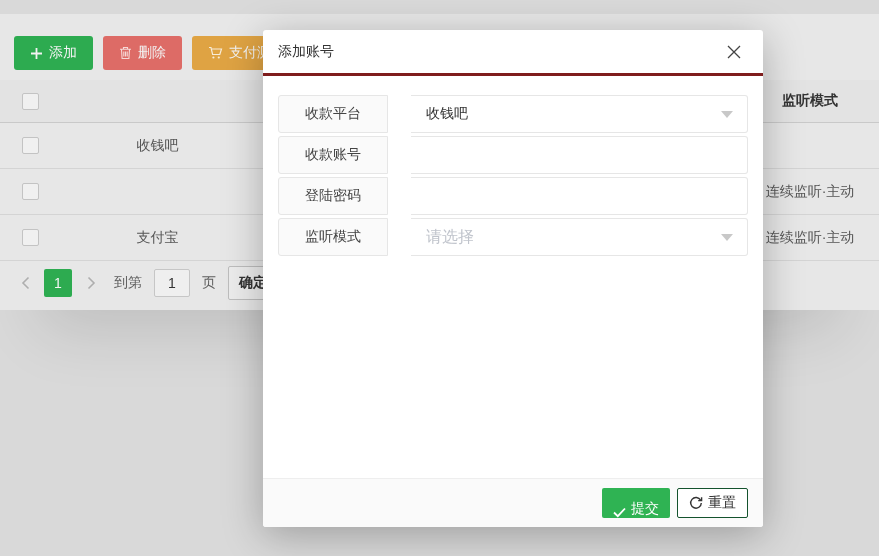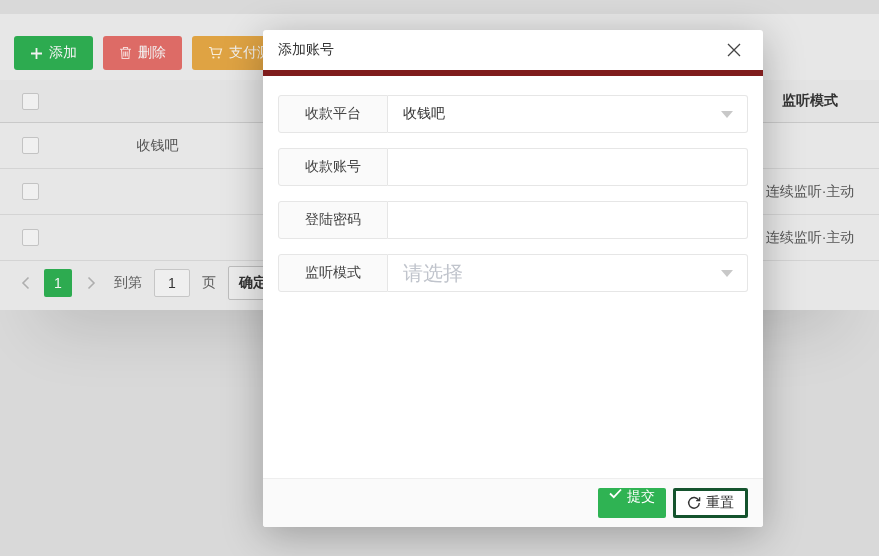--- a/index.html
+++ b/index.html
@@ -58,59 +58,59 @@
   }
 
   
   .modal {
     position:absolute; left:263px; top:30px; width:500px; height:497px;
     background:#ffffff; border-radius:3px;
     box-shadow:0 8px 40px rgba(0,0,0,0.28);
   }
   .modal-header {
     height:46px; display:flex; align-items:center; justify-content:space-between;
-    padding:0 18px 0 15px; border-bottom:6px solid #7f1d1d;
+    padding:0 18px 0 15px; border-bottom:3px solid #7f1d1d;
   }
   .modal-title { font-size:14px; color:#333; }
   .modal-close { background:none; border:none; cursor:pointer; display:flex; padding:4px; }
   .modal-body { padding:19px 15px 0 15px; }
-  .field-row { display:flex; height:38px; margin-bottom:15px; }
+  .field-row { display:flex; height:38px; margin-bottom:3px;gap:23px; }
   .field-label {
     width:110px; background:#fafafa; border:1px solid #e6e6e6;
     display:flex; align-items:center; justify-content:center;
     color:#444; font-size:14px; border-radius:3px 0 0 3px;
   }
   .field-control {
     flex:1; border:1px solid #e6e6e6; border-left:none; background:#fff;
     display:flex; align-items:center; position:relative; border-radius:0 3px 3px 0;
   }
   .field-control .value { padding-left:15px; color:#333; font-size:14px; }
-  .field-control .placeholder { padding-left:15px; color:#c0c4cc; font-size:20px;text-align:center; }
+  .field-control .placeholder { padding-left:15px; color:#c0c4cc; font-size:16px;text-align:center; }
   .field-control input {
     width:100%; height:100%; border:none; outline:none; background:transparent;
     padding-left:15px; font-size:14px; font-family:inherit; color:#333;
   }
   .dd-arrow {
     position:absolute; right:14px; top:50%; margin-top:-3px;
     width:0; height:0; border-left:6px solid transparent; border-right:6px solid transparent;
     border-top:7px solid #c8c8c8;
   }
   .modal-footer {
     position:absolute; left:0; right:0; bottom:0; height:49px;
     background:#fafafa; border-top:1px solid #eeeeee; border-radius:0 0 3px 3px;
     display:flex; align-items:center; justify-content:flex-end; gap:7px; padding:0 15px;
   }
   .btn-submit {
-    display:inline-flex; align-items:flex-start; gap:5px; height:30px; padding:0 11px;
+    display:inline-flex; align-items:flex-end; gap:5px; height:30px; padding:0 11px;
     background:#2fb353; color:#fff; border:none; border-radius:2px; font-size:14px;
     cursor:pointer; font-family:inherit;
   }
   .btn-reset {
     display:inline-flex; align-items:center; gap:5px; height:30px; padding:0 11px;
-    background:#fff; color:#333; border:3px solid #14532d; border-radius:2px; font-size:14px;
+    background:#fff; color:#333; border:1px solid #14532d; border-radius:2px; font-size:14px;
     cursor:pointer; font-family:inherit;
   }
 </style>
 </head>
 <body>
 
 <div class="page-panel">
 
   <div class="toolbar">
     <button class="btn btn-add">
@@ -163,20 +163,21 @@
           <span class="checkbox"></span>
         </div>
       <div class="cell-spacer"></div>
       <div class="cell-mode">连续监听·主动</div>
     </div>
 
     <div class="tr">
       <div class="cell-check">
           <span class="checkbox"></span>
         </div>
+      <div class="cell-platform">支付宝</div>
       <div class="cell-spacer"></div>
       <div class="cell-mode">连续监听·主动</div>
     </div>
   </div>
 
   <div class="pager">
     <span class="pg-arrow">
       <svg width="9" height="14" viewBox="0 0 9 14">
           <path d="M7.5 1.5 2 7l5.5 5.5" stroke="#aeaeae" stroke-width="1.6" fill="none"></path>
         </svg>

